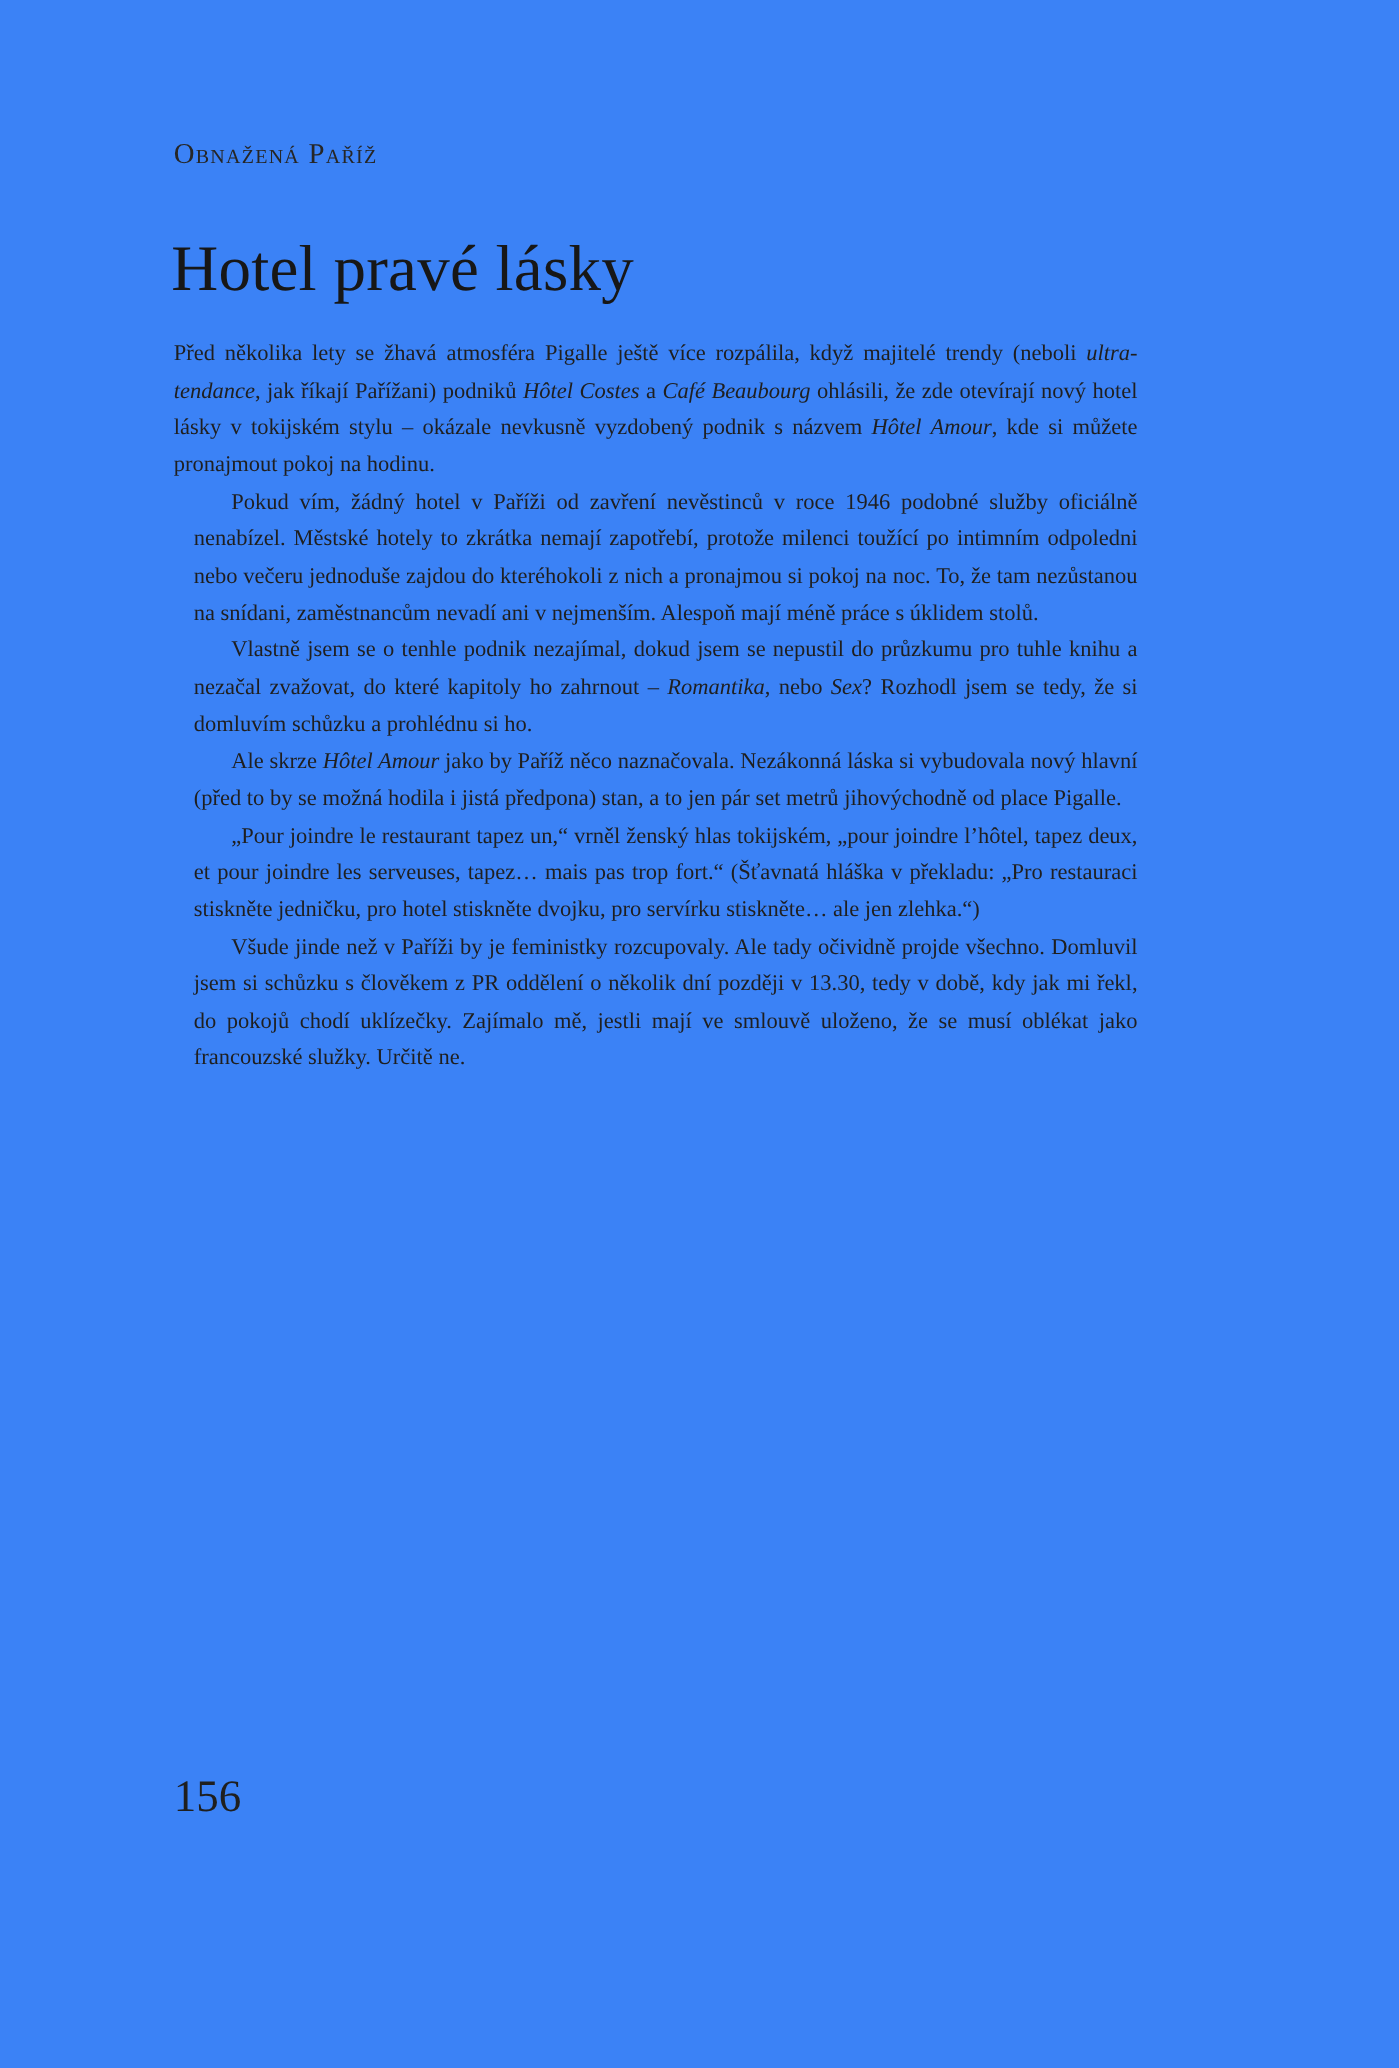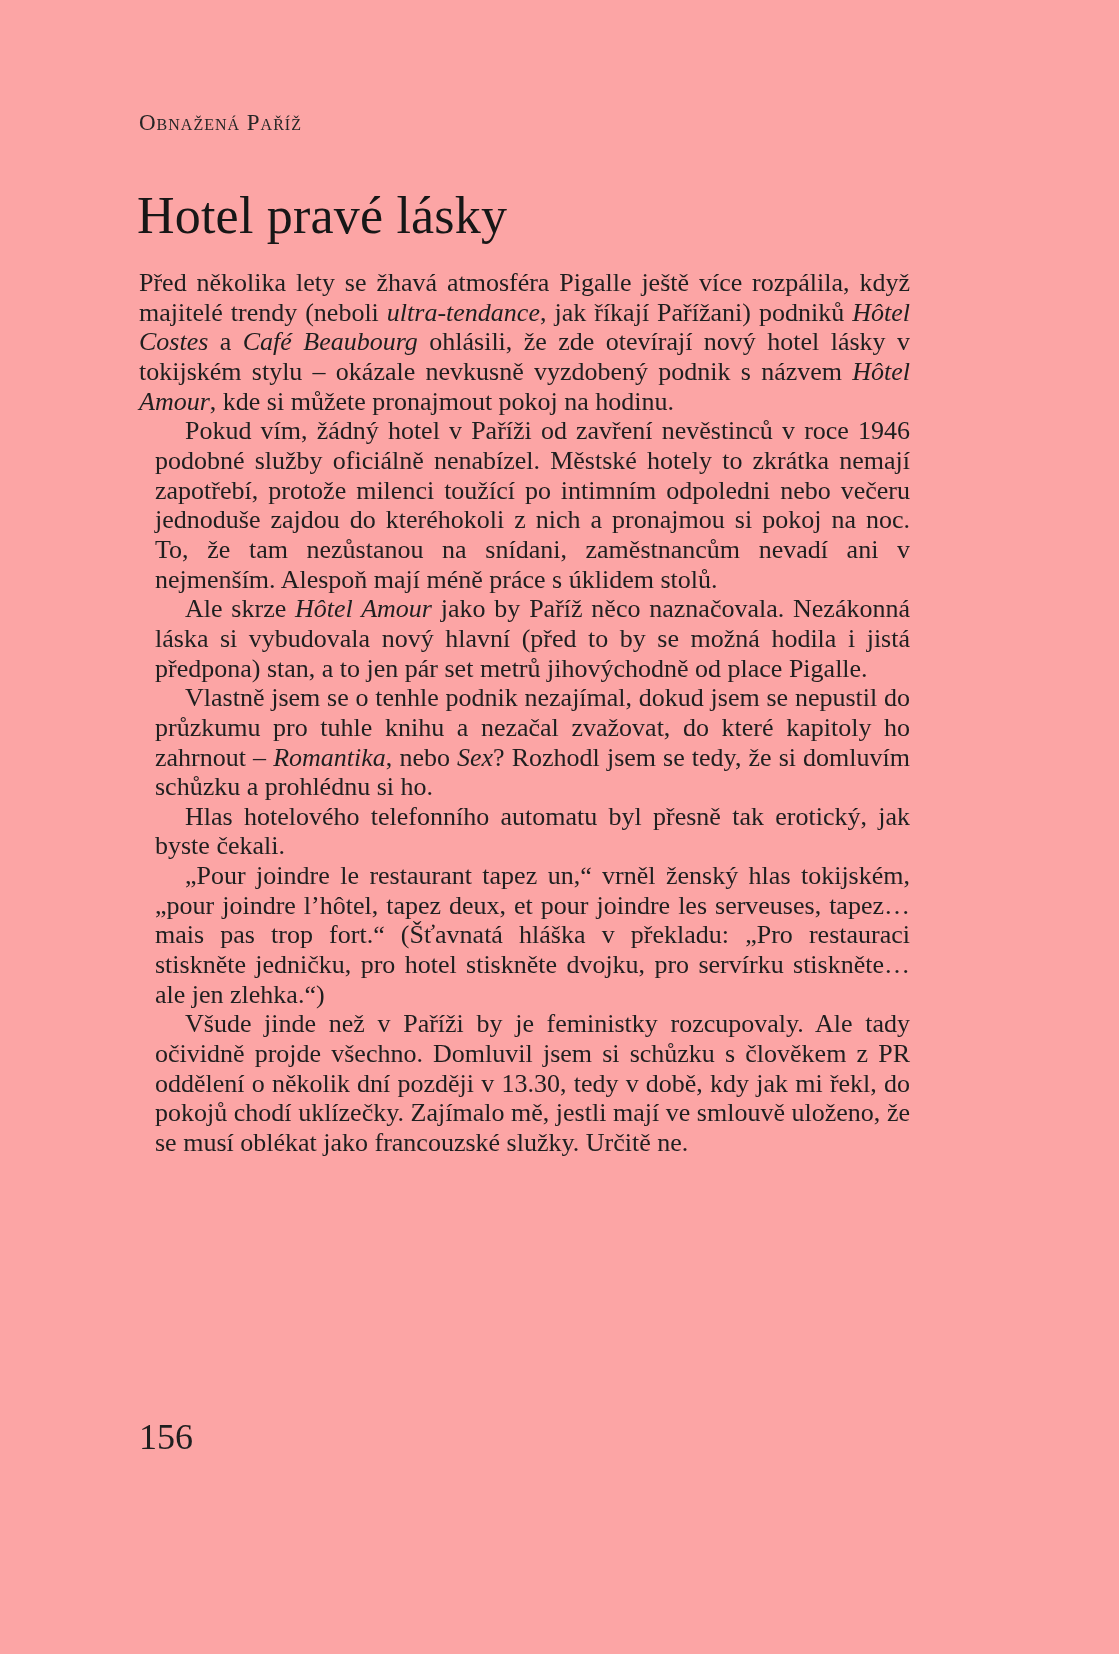--- a/index.html
+++ b/index.html
@@ -4,21 +4,21 @@
 <style>
   html, body {
     margin: 0;
     padding: 0;
     background: #ffffff;
   }
   .page {
     position: relative;
     width: 1119px;
     height: 1654px;
-    background: #fca5a5;
+    background: #3b82f6;
     font-family: "Liberation Serif", "DejaVu Serif", serif;
     color: #1f1f1f;
     overflow: hidden;
   }
   .running-header {
     position: absolute;
     top: 110px;
     left: 139px;
     font-variant: small-caps;
     font-size: 23px;
@@ -33,21 +33,21 @@
     font-size: 52px;
     font-weight: normal;
     letter-spacing: 0.2px;
     color: #171717;
   }
   .text-block {
     position: absolute;
     top: 268px;
     left: 139px;
     width: 771px;
-    font-size: 26px;
+    font-size: 18px;
     line-height: 29.65px;
     text-align: justify;
     hyphens: auto;
     -webkit-hyphens: auto;
   }
   .text-block p {
     margin: 0;
     padding: 0;
   }
   .text-block p.indent {
@@ -69,21 +69,20 @@
 <body>
 
 <div class="page">
   <div class="running-header">Obnažená Paříž</div>
 
   <h1 class="chapter-title">Hotel pravé lásky</h1>
 
   <div class="text-block" id="text-block">
       <p class=""><span>Před několika lety se žhavá atmosféra Pigalle ještě více rozpálila, když majitelé trendy (neboli </span><em>ultra-tendance</em><span>, jak říkají Pařížani) podniků </span><em>Hôtel Costes</em><span> a </span><em>Café Beaubourg</em><span> ohlásili, že zde otevírají nový hotel lásky v tokijském stylu – okázale nevkusně vyzdobený podnik s názvem </span><em>Hôtel Amour</em><span>, kde si můžete pronajmout pokoj na hodinu.</span></p>
       <p class="indent"><span>Pokud vím, žádný hotel v Paříži od zavření nevěstinců v roce 1946 podobné služby oficiálně nenabízel. Městské hotely to zkrátka nemají zapotřebí, protože milenci toužící po intimním odpoledni nebo večeru jednoduše zajdou do kteréhokoli z nich a pronajmou si pokoj na noc. To, že tam nezůstanou na snídani, zaměstnancům nevadí ani v nejmenším. Alespoň mají méně práce s úklidem stolů.</span></p>
+      <p class="indent"><span>Vlastně jsem se o tenhle podnik nezajímal, dokud jsem se nepustil do průzkumu pro tuhle knihu a nezačal zvažovat, do které kapitoly ho zahrnout – </span><em>Romantika</em><span>, nebo </span><em>Sex</em><span>? Rozhodl jsem se tedy, že si domluvím schůzku a prohlédnu si ho.</span></p>
       <p class="indent"><span>Ale skrze </span><em>Hôtel Amour</em><span> jako by Paříž něco naznačovala. Nezákonná láska si vybudovala nový hlavní (před to by se možná hodila i jistá předpona) stan, a to jen pár set metrů jihovýchodně od place Pigalle.</span></p>
-      <p class="indent"><span>Vlastně jsem se o tenhle podnik nezajímal, dokud jsem se nepustil do průzkumu pro tuhle knihu a nezačal zvažovat, do které kapitoly ho zahrnout – </span><em>Romantika</em><span>, nebo </span><em>Sex</em><span>? Rozhodl jsem se tedy, že si domluvím schůzku a prohlédnu si ho.</span></p>
-      <p class="indent"><span>Hlas hotelového telefonního automatu byl přesně tak erotický, jak byste čekali.</span></p>
       <p class="indent"><span>„Pour joindre le restaurant tapez un,“ vrněl ženský hlas tokijském, „pour joindre l’hôtel, tapez deux, et pour joindre les serveuses, tapez… mais pas trop fort.“ (Šťavnatá hláška v překladu: „Pro restauraci stiskněte jedničku, pro hotel stiskněte dvojku, pro servírku stiskněte… ale jen zlehka.“)</span></p>
       <p class="indent"><span>Všude jinde než v Paříži by je feministky rozcupovaly. Ale tady očividně projde všechno. Domluvil jsem si schůzku s člověkem z PR oddělení o několik dní později v 13.30, tedy v době, kdy jak mi řekl, do pokojů chodí uklízečky. Zajímalo mě, jestli mají ve smlouvě uloženo, že se musí oblékat jako francouzské služky. Určitě ne.</span></p>
     </div>
 
   <div class="page-number">156</div>
 </div>
 
 </body></html>

